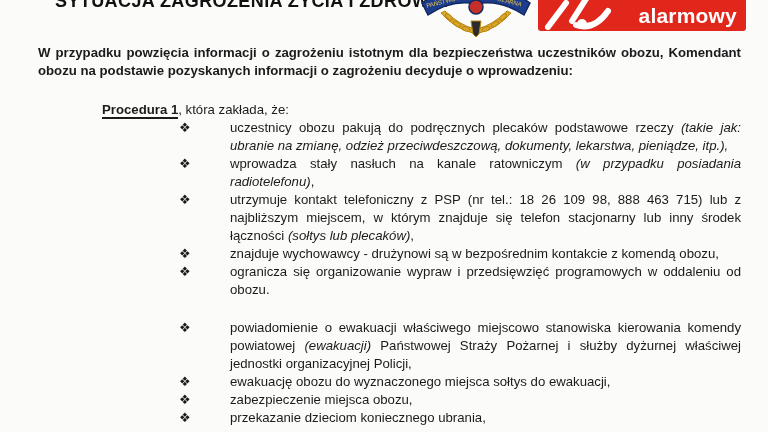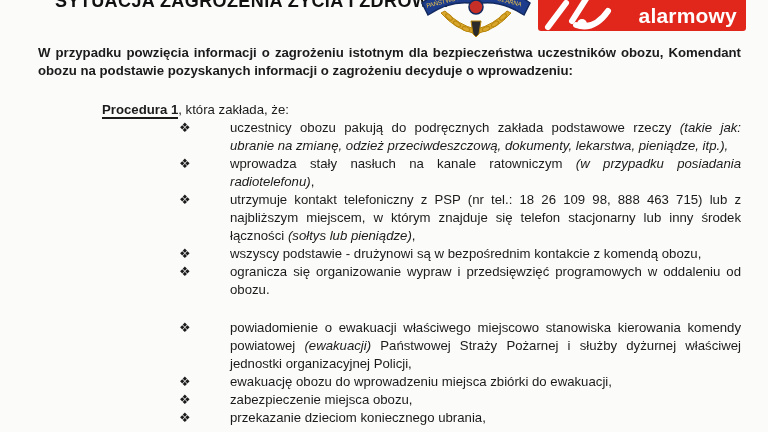--- a/index.html
+++ b/index.html
@@ -137,32 +137,32 @@
   </div>
 
   <div class="content">
     <p class="intro">W przypadku powzięcia informacji o zagrożeniu istotnym dla bezpieczeństwa uczestników obozu, Komendant obozu na podstawie pozyskanych informacji o zagrożeniu decyduje o wprowadzeniu:</p>
     <div>
   <section class="procedure">
     <div class="proc-heading">
       <span class="proc-title">Procedura 1</span><span>, która zakłada, że:</span>
     </div>
     <ul class="bullets">
-            <li class="bullet-item"><span class="bullet">❖</span><span>uczestnicy obozu pakują do podręcznych zakłada podstawowe rzeczy </span><span class="it">(takie jak: ubranie na zmianę, odzież przeciwdeszczową, dokumenty, lekarstwa, pieniądze, itp.),</span></li>
+            <li class="bullet-item"><span class="bullet">❖</span><span>uczestnicy obozu pakują do podręcznych plecaków podstawowe rzeczy </span><span class="it">(takie jak: ubranie na zmianę, odzież przeciwdeszczową, dokumenty, lekarstwa, pieniądze, itp.),</span></li>
             <li class="bullet-item"><span class="bullet">❖</span><span>wprowadza stały nasłuch na kanale ratowniczym </span><span class="it">(w przypadku posiadania radiotelefonu)</span><span>,</span></li>
-            <li class="bullet-item"><span class="bullet">❖</span><span>utrzymuje kontakt telefoniczny z PSP (nr tel.: 18 26 109 98, 888 463 715) lub z najbliższym miejscem,  w którym znajduje się telefon stacjonarny lub inny środek łączności </span><span class="it">(sołtys lub pieniądze)</span><span>,</span></li>
-            <li class="bullet-item"><span class="bullet">❖</span><span>wszyscy podstawie - drużynowi są w bezpośrednim kontakcie z komendą obozu,</span></li>
+            <li class="bullet-item"><span class="bullet">❖</span><span>utrzymuje kontakt telefoniczny z PSP (nr tel.: 18 26 109 98, 888 463 715) lub z najbliższym miejscem,  w którym znajduje się telefon stacjonarny lub inny środek łączności </span><span class="it">(sołtys lub plecaków)</span><span>,</span></li>
+            <li class="bullet-item"><span class="bullet">❖</span><span>znajduje wychowawcy - drużynowi są w bezpośrednim kontakcie z komendą obozu,</span></li>
             <li class="bullet-item"><span class="bullet">❖</span><span>ogranicza się organizowanie wypraw i przedsięwzięć programowych w oddaleniu od obozu.</span></li>
           </ul>
   </section>
 
   <section class="procedure">
     <ul class="bullets">
             <li class="bullet-item"><span class="bullet">❖</span><span>powiadomienie o ewakuacji właściwego miejscowo stanowiska kierowania komendy powiatowej </span><span class="it">(ewakuacji)</span><span> Państwowej Straży Pożarnej i służby dyżurnej właściwej jednostki organizacyjnej Policji,</span></li>
-            <li class="bullet-item"><span class="bullet">❖</span><span>ewakuację obozu do wprowadzeniu miejsca zbiórki do ewakuacji,</span></li>
+            <li class="bullet-item"><span class="bullet">❖</span><span>ewakuację obozu do wyznaczonego miejsca sołtys do ewakuacji,</span></li>
             <li class="bullet-item"><span class="bullet">❖</span><span>zabezpieczenie miejsca obozu,</span></li>
             <li class="bullet-item"><span class="bullet">❖</span><span>przekazanie dzieciom koniecznego ubrania,</span></li>
           </ul>
   </section>
 </div>
   </div>
 
 </div>
 
 </body></html>

